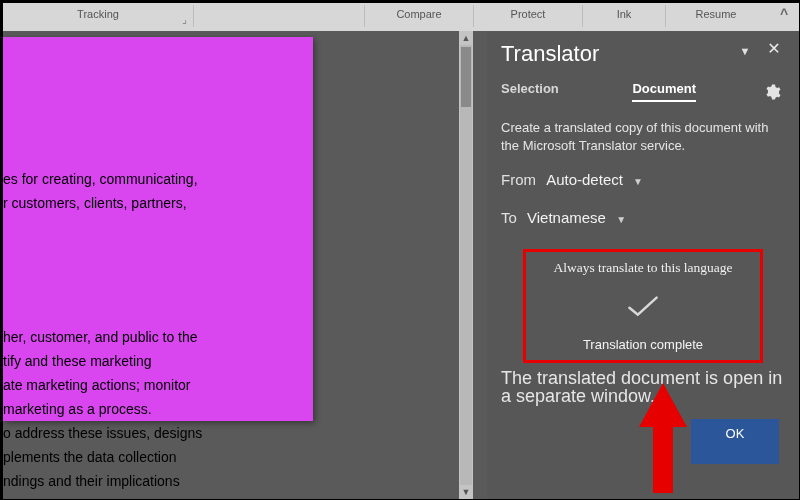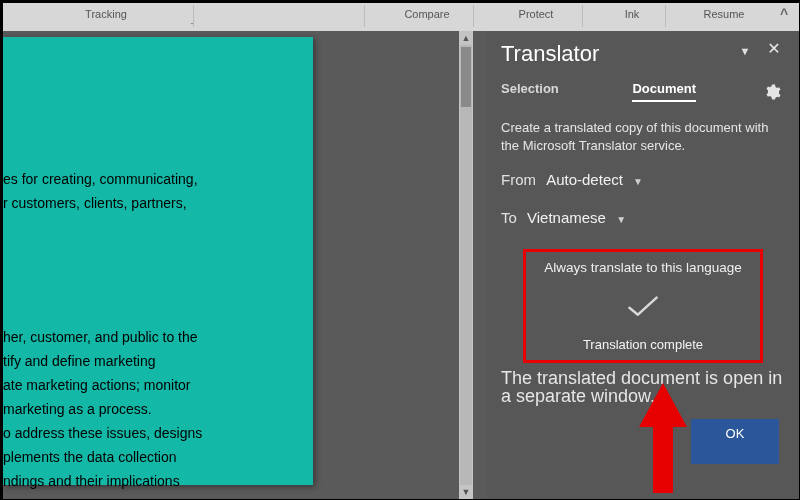--- a/index.html
+++ b/index.html
@@ -1,25 +1,25 @@
 <!DOCTYPE html>
 <html><head>
 <meta charset="utf-8">
 <style>
   html,body{margin:0;padding:0;width:800px;height:500px;overflow:hidden;font-family:"Segoe UI",Arial,sans-serif;background:#000;}
   .frame{position:absolute;left:2px;top:2px;width:796px;height:496px;background:#5a5a5a;border:1px solid #000;}
   
   .ribbon{position:absolute;left:0;top:0;width:796px;height:28px;background:#d7d7d7;}
-  .rib-group{position:absolute;top:0;height:27px;color:#555;font-size:11px;text-align:center;line-height:22px;padding-left:8px;}
+  .rib-group{position:absolute;top:0;height:27px;color:#555;font-size:11px;text-align:center;line-height:22px;}
   .rib-sep{position:absolute;top:2px;width:1px;height:22px;background:#bcbcbc;}
   .rib-launch{font-size:10px;color:#777;}
   .rib-collapse{position:absolute;right:6px;top:4px;width:18px;height:18px;color:#666;font-size:14px;text-align:center;line-height:14px;font-weight:bold;}
   
   .docbg{position:absolute;left:0;top:28px;width:456px;height:468px;background:#5a5a5a;}
-  .page{position:absolute;left:0;top:34px;width:310px;height:448px;background:#14b8a6;box-shadow:2px 2px 6px rgba(0,0,0,.4);}
+  .page{position:absolute;left:0;top:34px;width:310px;height:384px;background:#d946ef;box-shadow:2px 2px 6px rgba(0,0,0,.4);}
   .ptxt{position:absolute;left:0;width:310px;color:#000;font-family:Arial,sans-serif;font-size:14px;line-height:24px;white-space:nowrap;overflow:hidden;}
   
   .sb{position:absolute;top:28px;width:14px;height:468px;background:#c4c4c4;}
   .sb-track{position:absolute;left:1px;top:14px;right:1px;bottom:14px;background:#b8b8b8;}
   .sb-thumb{position:absolute;left:1px;right:1px;background:#8a8a8a;}
   .sb-btn{position:absolute;left:0;width:14px;height:14px;background:#c4c4c4;color:#555;font-size:9px;text-align:center;line-height:14px;}
   
   .pane{position:absolute;left:484px;top:28px;width:312px;height:468px;background:#575757;color:#e8e8e8;}
   .pane-title{position:absolute;left:14px;top:10px;font-size:22px;font-weight:300;color:#fff;}
   .pane-dd{position:absolute;right:46px;top:14px;width:16px;height:14px;color:#e0e0e0;font-size:11px;text-align:center;}
@@ -27,21 +27,21 @@
   .tabs{position:absolute;left:14px;top:50px;height:26px;font-size:13px;}
   .tab{display:inline-block;margin-right:22px;color:#d8d8d8;padding-bottom:4px;font-weight:bold;}
   .tab.active{color:#fff;border-bottom:2px solid #fff;margin-left:48px;}
   .gear{position:absolute;right:18px;top:52px;width:18px;height:18px;}
   .desc{position:absolute;left:14px;top:88px;right:14px;font-size:13px;line-height:18px;color:#e6e6e6;}
   .lang-row{position:absolute;left:14px;font-size:15px;color:#e6e6e6;}
   .lang-lbl{color:#e0e0e0;}
   .lang-val{color:#f2f2f2;margin-left:6px;}
   .lang-car{margin-left:6px;font-size:10px;color:#cfcfcf;}
   .box{position:absolute;left:36px;top:218px;width:234px;height:108px;border:3px solid #e60000;}
-  .box-ln1{position:absolute;left:0;right:0;top:8px;text-align:center;font-size:13.5px;color:#f0f0f0;}
+  .box-ln1{position:absolute;left:0;right:0;top:8px;text-align:center;font-size:13.5px;color:#f0f0f0;font-family:Liberation Serif, serif;}
   .box-ln2{position:absolute;left:0;right:0;bottom:8px;text-align:center;font-size:13px;color:#f4f4f4;}
   .check{position:absolute;left:50%;top:42px;width:34px;height:26px;margin-left:-17px;}
   .note{position:absolute;left:14px;top:338px;right:14px;font-size:18px;line-height:18px;color:#e6e6e6;}
   .okbtn{position:absolute;right:20px;top:388px;width:88px;height:45px;background:#2b579a;color:#fff;font-size:13px;text-align:center;line-height:30px;}
   
   .arrow{position:absolute;left:636px;top:380px;width:48px;height:110px;pointer-events:none;}
 </style>
 </head>
 <body>
 
@@ -71,21 +71,21 @@
     </div>
     <div class="rib-collapse">^</div>
   </div>
 
   <div class="docbg"></div>
 
   <div class="page">
     <div class="ptxt" style="top:130px">es for creating, communicating,</div>
     <div class="ptxt" style="top:154px">r customers, clients, partners,</div>
     <div class="ptxt" style="top:288px">her, customer, and public to the</div>
-    <div class="ptxt" style="top:312px">tify and define marketing</div>
+    <div class="ptxt" style="top:312px">tify and these marketing</div>
     <div class="ptxt" style="top:336px">ate marketing actions; monitor</div>
     <div class="ptxt" style="top:360px">marketing as a process.</div>
     <div class="ptxt" style="top:384px">o address these issues, designs</div>
     <div class="ptxt" style="top:408px">plements the data collection</div>
     <div class="ptxt" style="top:432px">ndings and their implications</div>
   </div>
 
   <div class="sb" style="left:456px">
     <div class="sb-btn" style="top:0">▲</div>
     <div class="sb-track">

